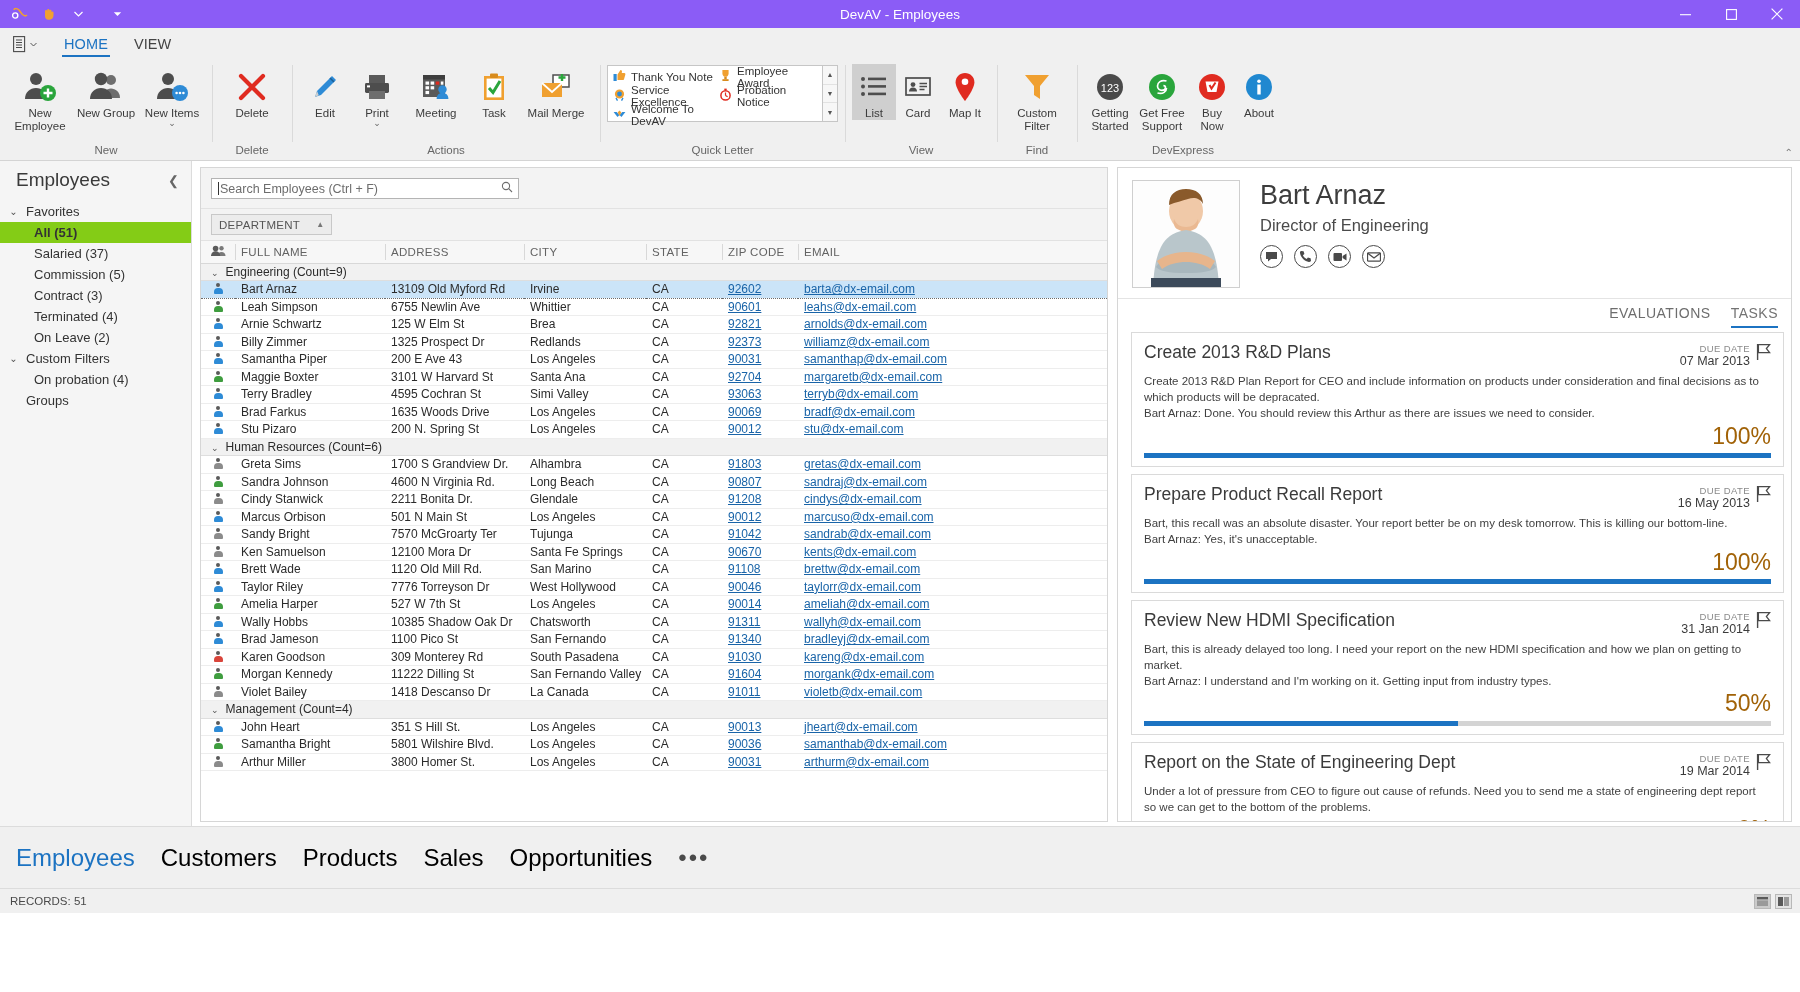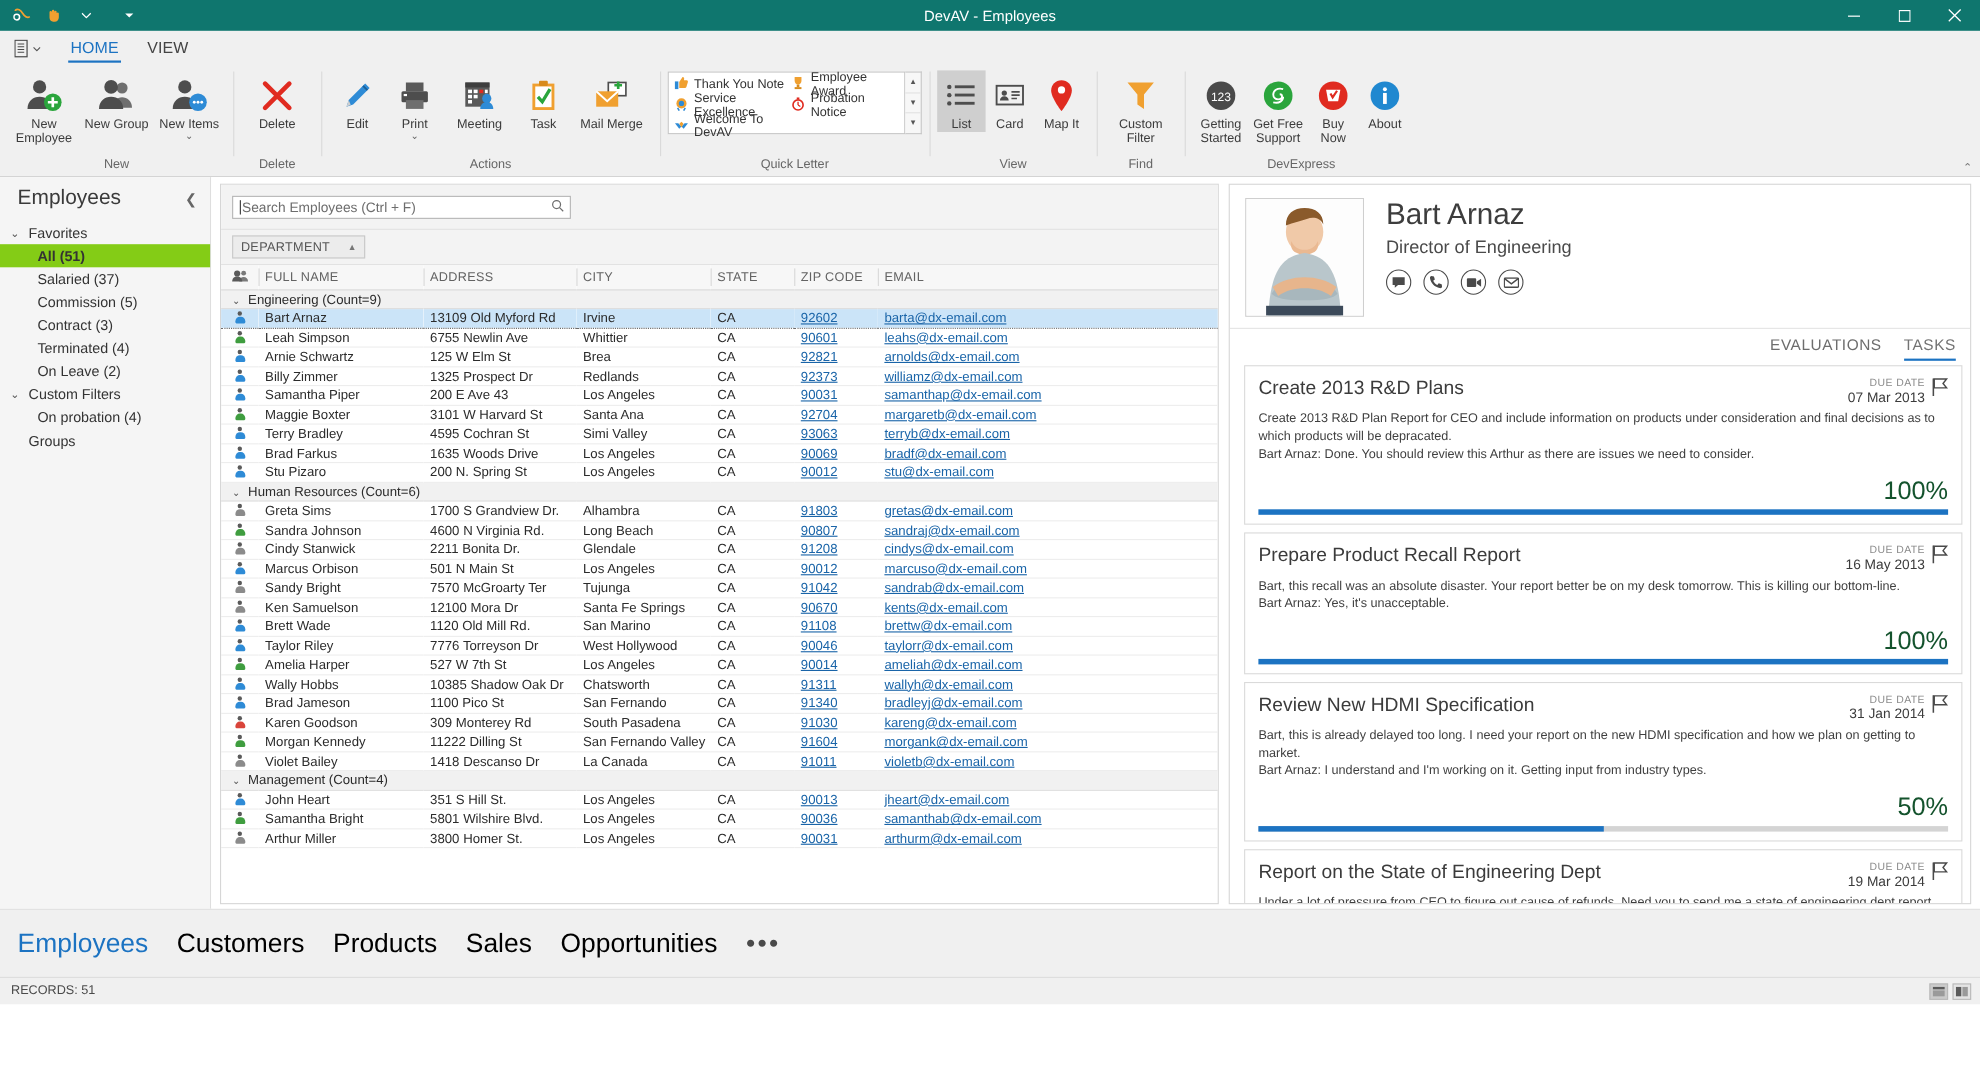--- a/index.html
+++ b/index.html
@@ -6,21 +6,21 @@
   html, body { width: 1800px; height: 992px; overflow: hidden; }
   body {
     font-family: "Liberation Sans", sans-serif;
     font-size: 13px;
     color: #333333;
     background: #ffffff;
   }
 
   
   .titlebar {
-    height: 28px; background: #0f766e; color: #ffffff;
+    height: 28px; background: #8b5cf6; color: #ffffff;
     display: flex; align-items: center; position: relative;
   }
   .qat { display: flex; align-items: center; gap: 7px; padding-left: 9px; }
   .qat-ico { width: 22px; height: 20px; display: flex; align-items: center; justify-content: center; }
   .app-title {
     position: absolute; left: 0; right: 0; text-align: center;
     font-size: 13.5px; color: #ffffff; pointer-events: none;
   }
   .wincontrols { margin-left: auto; display: flex; height: 28px; }
   .wbtn { width: 46px; display: flex; align-items: center; justify-content: center; color: #fff; }
@@ -161,21 +161,21 @@
   .dtab.active { color: #737373; border-bottom: 2px solid #1c73c2; }
 
   .tasklist { flex: 1; padding: 4px 7px 6px 13px; overflow: hidden; }
   .task { border: 1px solid #dadada; background: #fff; padding: 10px 12px 8px; margin-bottom: 7px; position: relative; }
   .task-head { display: flex; align-items: flex-start; }
   .task-title { font-size: 17.5px; color: #3b3b3b; flex: 1; font-weight: normal; line-height: 1.1; }
   .due { text-align: right; display: flex; align-items: flex-start; gap: 6px; }
   .due-lbl { font-size: 9.5px; color: #8a8a8a; letter-spacing: .4px; }
   .due-date { font-size: 12.5px; color: #3b3b3b; }
   .task-desc { font-size: 11.5px; color: #3f3f3f; line-height: 1.38; margin-top: 6px; }
-  .pct { text-align: right; font-size: 23px; color: #14532d; margin-top: 12px; line-height: 1.1; }
+  .pct { text-align: right; font-size: 23px; color: #a16207; margin-top: 2px; line-height: 1.1; }
   .bar { height: 5px; background: #d4d4d4; margin-top: 4px; }
   .bar > div { height: 5px; background: #1c73c2; }
 
   
   .bottom {
     height: 62px; background: #f0f0f0; border-top: 1px solid #dcdcdc;
     display: flex; align-items: center; padding-left: 16px; gap: 26px;
   }
   .bnav { font-size: 24px; color: #000000; }
   .bnav.active { color: #1c73c2; }

